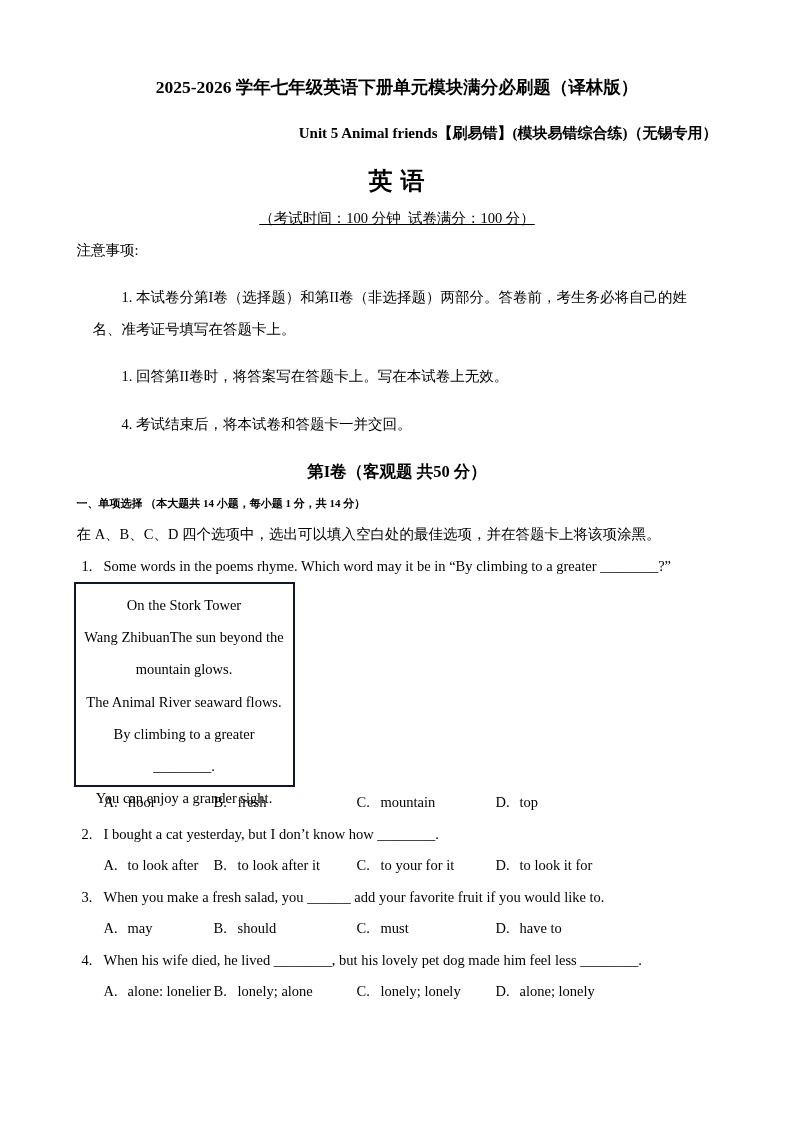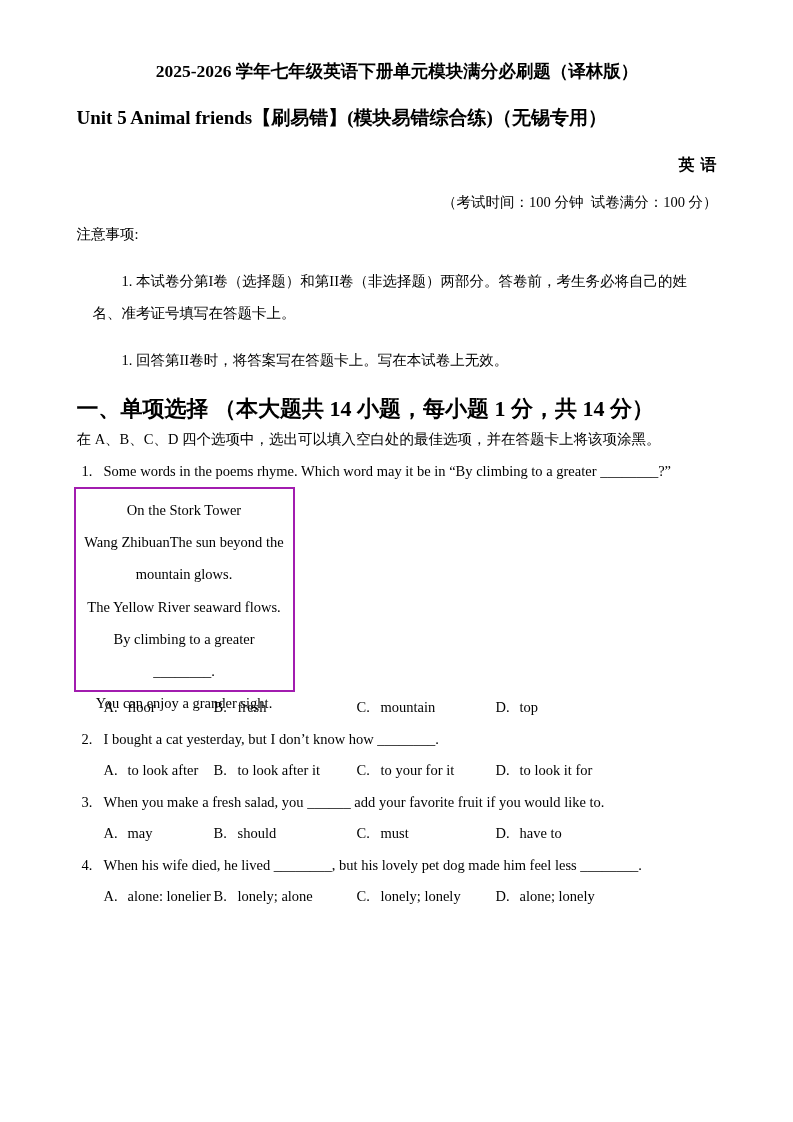--- a/index.html
+++ b/index.html
@@ -4,80 +4,81 @@
 <style>
   html, body { margin: 0; padding: 0; background: #ffffff; }
   .page {
     position: relative;
     width: 776px;
     height: 1122px;
     box-sizing: border-box;
     margin: 0 auto;
     background: #ffffff;
     color: #000000;
-    padding: 60px 67px 30px 68px;
+    padding: 76px 67px 30px 68px;
     font-family: "Liberation Serif", "DejaVu Serif", serif;
     font-size: 14.5px;
     line-height: 31.5px;
     overflow: hidden;
   }
   .title1 {
     font-size: 17.5px;
     font-weight: 700;
     text-align: center;
     line-height: 23px;
     margin: 0 0 23px 0;
   }
   .title2 {
-    font-size: 19px;
-    font-weight: 700;
-    text-align: left;
+    font-size: 15px;
+    font-weight: 700;
+    text-align: right;
     line-height: 23px;
     margin: 0 0 21px 0;
   }
   .subject {
-    font-size: 16px;
-    font-weight: 700;
-    text-align: right;
+    font-size: 24px;
+    font-weight: 700;
+    text-align: center;
     line-height: 30px;
     margin: 0 0 7px 0;
     letter-spacing: 1px;
   }
   .exam-info {
-    text-align: right;
+    text-align: center;
     white-space: pre-wrap;
+    text-decoration: underline;
   }
   .notes-title { }
   .note {
     margin: 16px;
     text-indent: 2em;
   }
   .section-title {
     text-align: center;
     font-weight: 700;
     font-size: 16.5px;
   }
   .part-title {
     font-weight: 700;
-    font-size: 22px;
+    font-size: 11px;
   }
   .instruction { }
   .q-line { display: flex; }
   .q-num {
     flex: 0 0 27px;
     box-sizing: border-box;
     padding-left: 5px;
   }
   .q-text { flex: 1; }
   .poem-box {
     box-sizing: border-box;
     width: 221px;
     height: 205px;
     margin-left: -3px;
-    border: 2px solid #a21caf;
+    border: 2px solid #0f172a;
     text-align: center;
     padding: 5px 6px 0 6px;
     line-height: 32.2px;
   }
   .poem-line { }
   .options-row {
     display: flex;
     padding-left: 27px;
   }
   .opt { display: flex; }
@@ -93,33 +94,35 @@
 <div class="page">
 
   <div class="title1">2025-2026 学年七年级英语下册单元模块满分必刷题（译林版）</div>
   <div class="title2">Unit 5 Animal friends【刷易错】(模块易错综合练)（无锡专用）</div>
   <div class="subject">英 语</div>
   <div class="exam-info">（考试时间：100 分钟  试卷满分：100 分）</div>
 
   <div class="notes-title">注意事项:</div>
   <p class="note">1. 本试卷分第I卷（选择题）和第II卷（非选择题）两部分。答卷前，考生务必将自己的姓名、准考证号填写在答题卡上。</p>
   <p class="note">1. 回答第II卷时，将答案写在答题卡上。写在本试卷上无效。</p>
-
+  <p class="note">4. 考试结束后，将本试卷和答题卡一并交回。</p>
+
+  <div class="section-title">第I卷（客观题 共50 分）</div>
   <div class="part-title">一、单项选择 （本大题共 14 小题，每小题 1 分，共 14 分）</div>
   <div class="instruction">在 A、B、C、D 四个选项中，选出可以填入空白处的最佳选项，并在答题卡上将该项涂黑。</div>
 
   <div class="q-line">
     <span class="q-num">1.</span>
     <span class="q-text">Some words in the poems rhyme. Which word may it be in “By climbing to a greater ________?”</span>
   </div>
   <div class="poem-box">
     <div class="poem-line">On the Stork Tower</div>
     <div class="poem-line">Wang ZhibuanThe sun beyond the</div>
     <div class="poem-line">mountain glows.</div>
-    <div class="poem-line">The Yellow River seaward flows.</div>
+    <div class="poem-line">The Animal River seaward flows.</div>
     <div class="poem-line">By climbing to a greater ________.</div>
     <div class="poem-line">You can enjoy a grander sight.</div>
   </div>
   <div class="options-row">
     <span class="opt w1">
         <span class="lbl">A.</span>
         <span>floor</span>
       </span>
     <span class="opt w2">
         <span class="lbl">B.</span>

